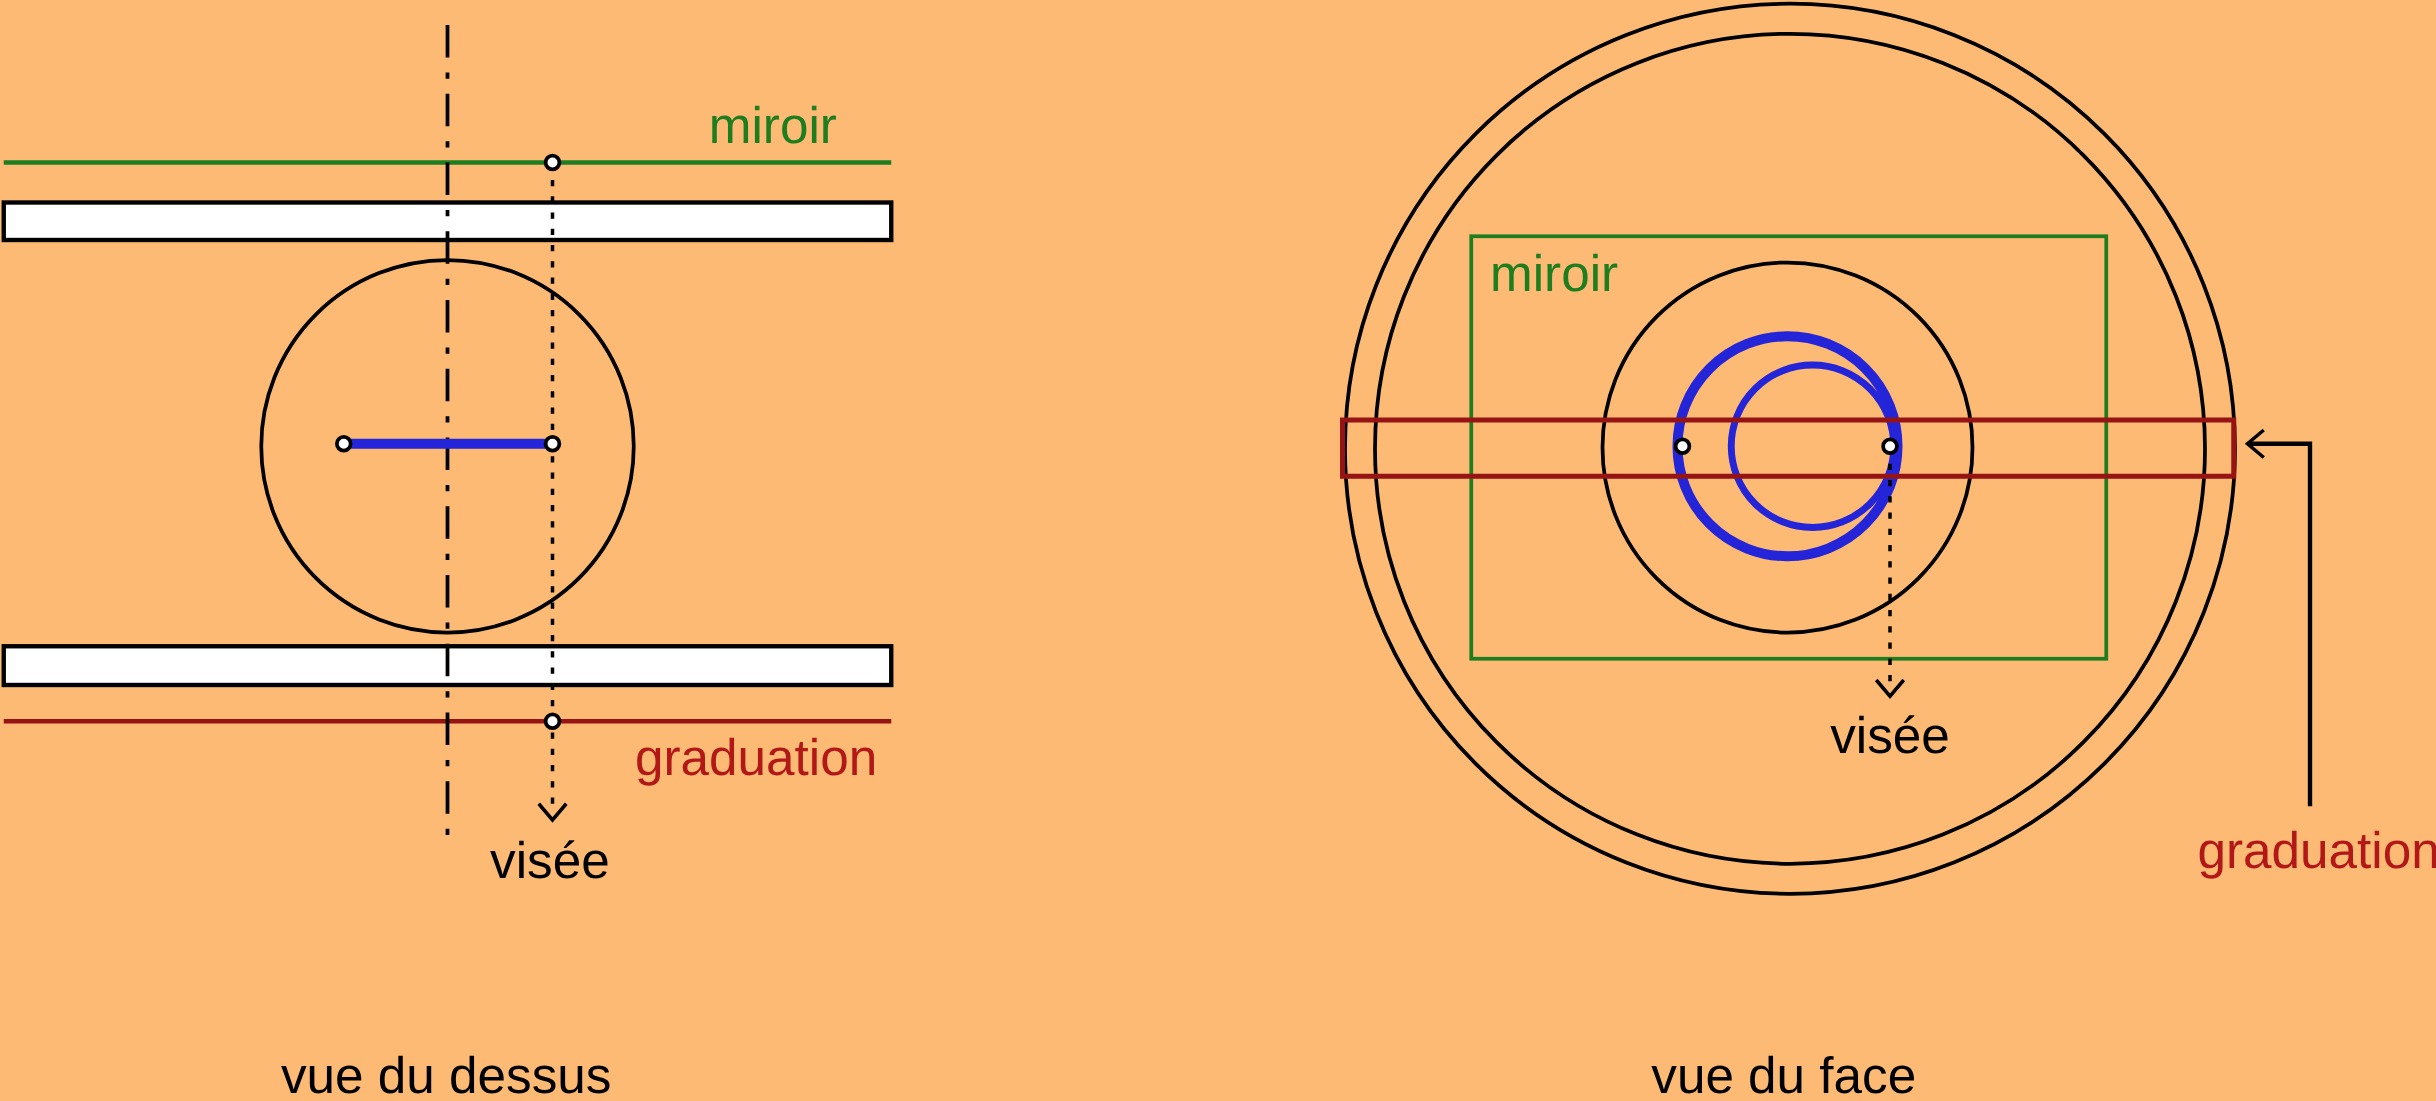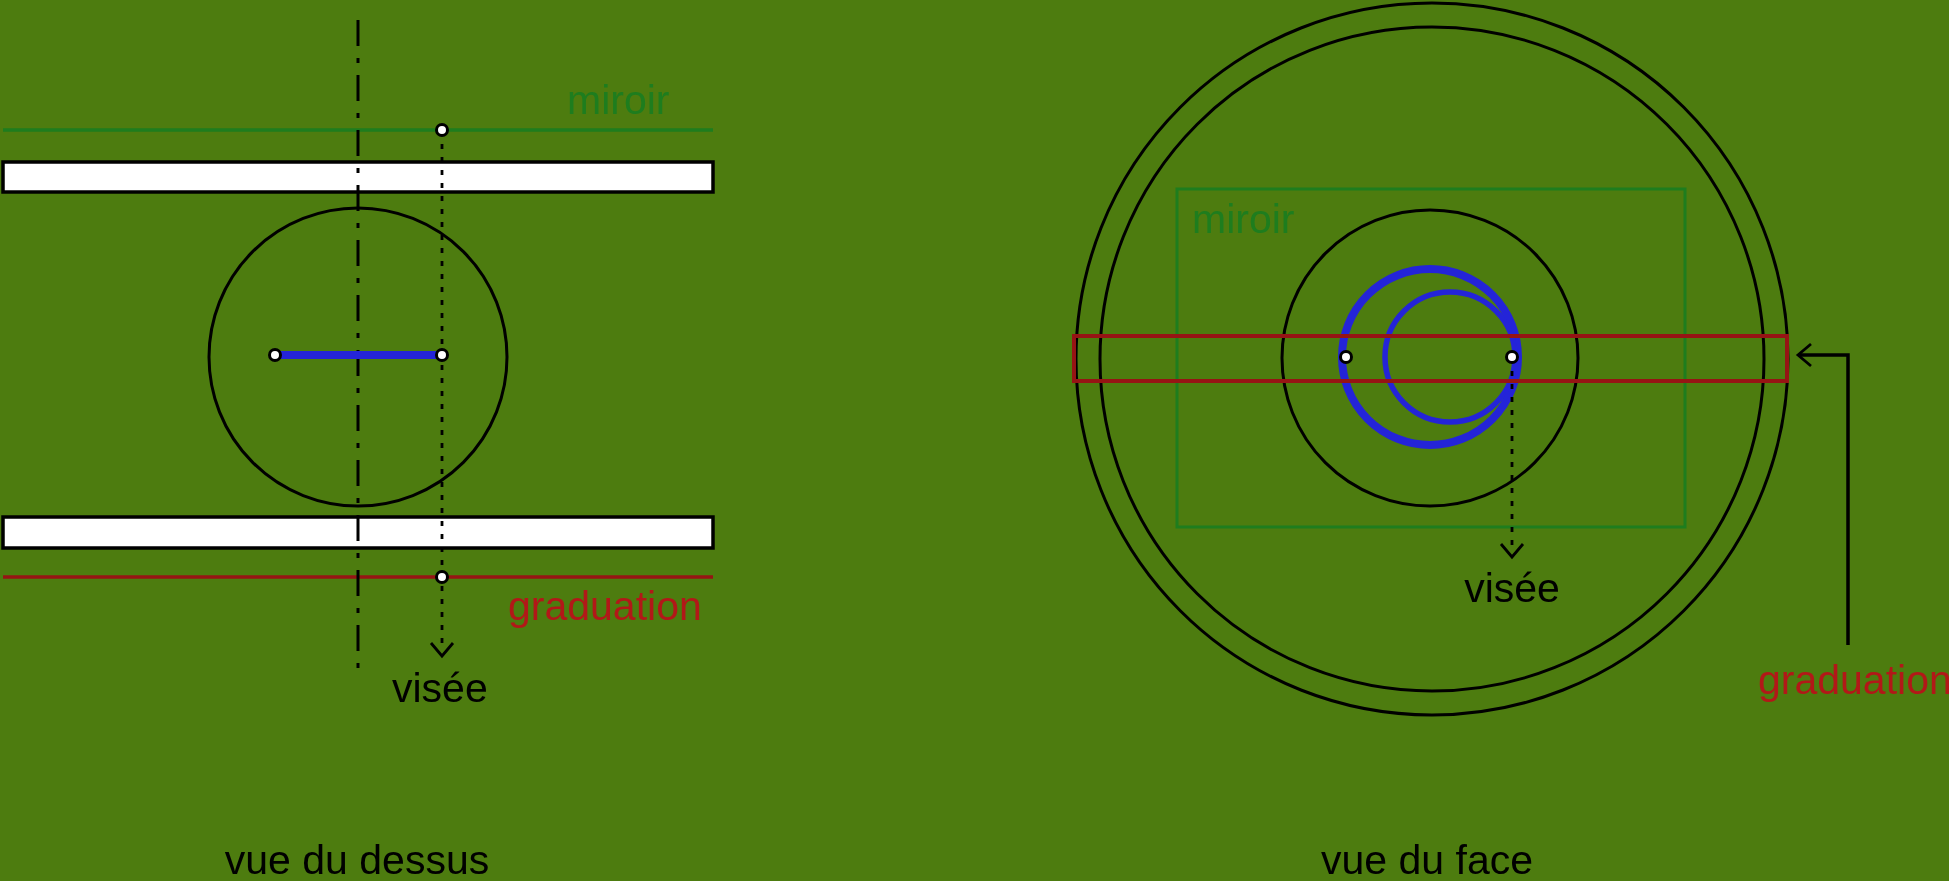--- a/index.html
+++ b/index.html
@@ -4,21 +4,21 @@
 <style>
   html, body {
     margin: 0;
     padding: 0;
     background: #ffffff;
   }
   .stage {
     position: relative;
     width: 1949px;
     height: 881px;
-    background: #4d7c0f;
+    background: #fdba74;
     overflow: hidden;
   }
   svg { display: block; }
   text {
     font-family: "Liberation Sans", "DejaVu Sans", sans-serif;
     font-size: 41px;
   }
   .t-green { fill: #1e7d1e; }
   .t-red   { fill: #b21818; }
   .t-black { fill: #000000; }

